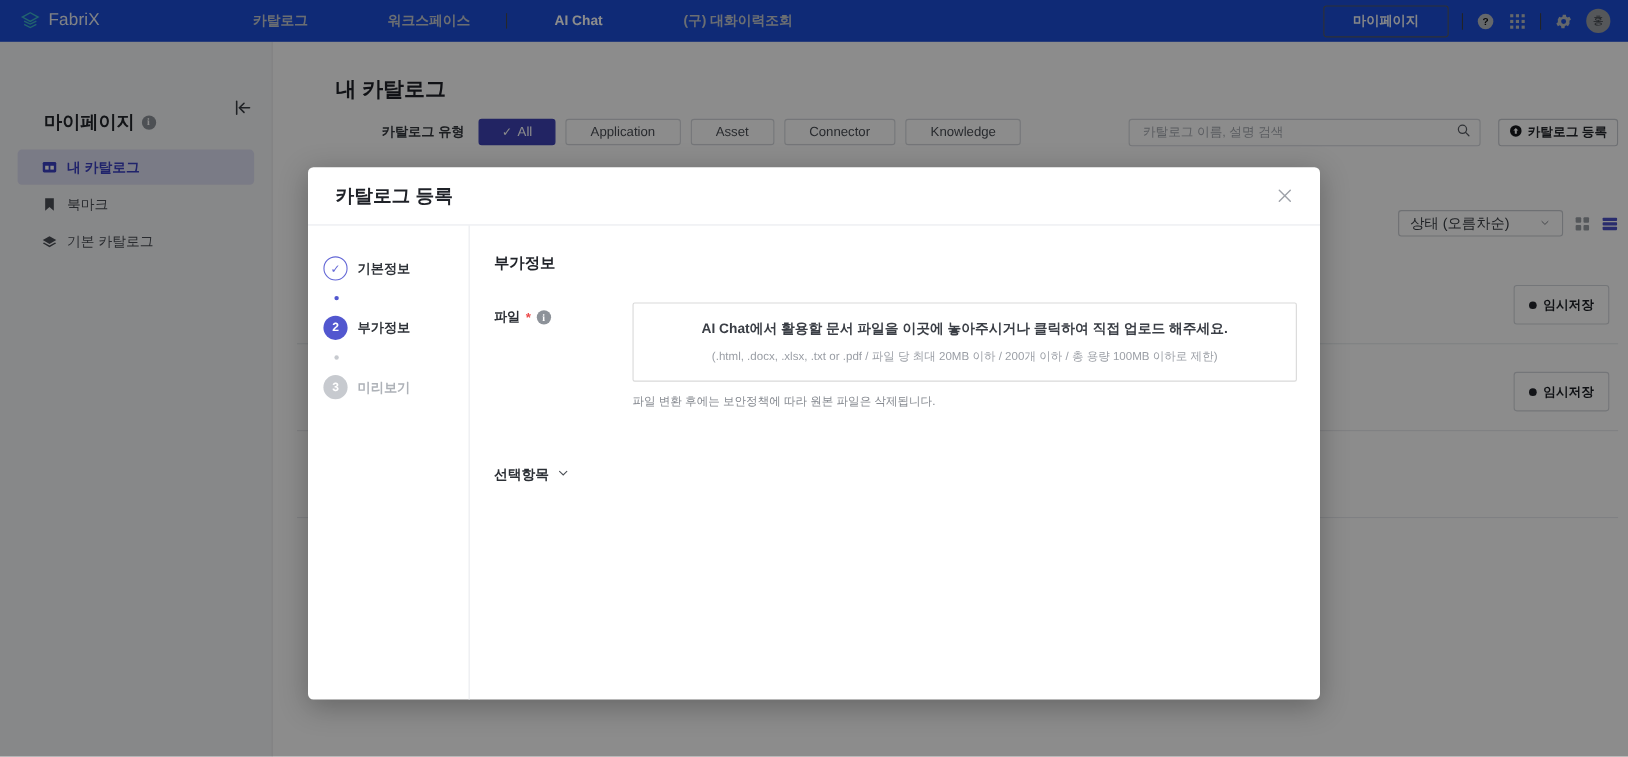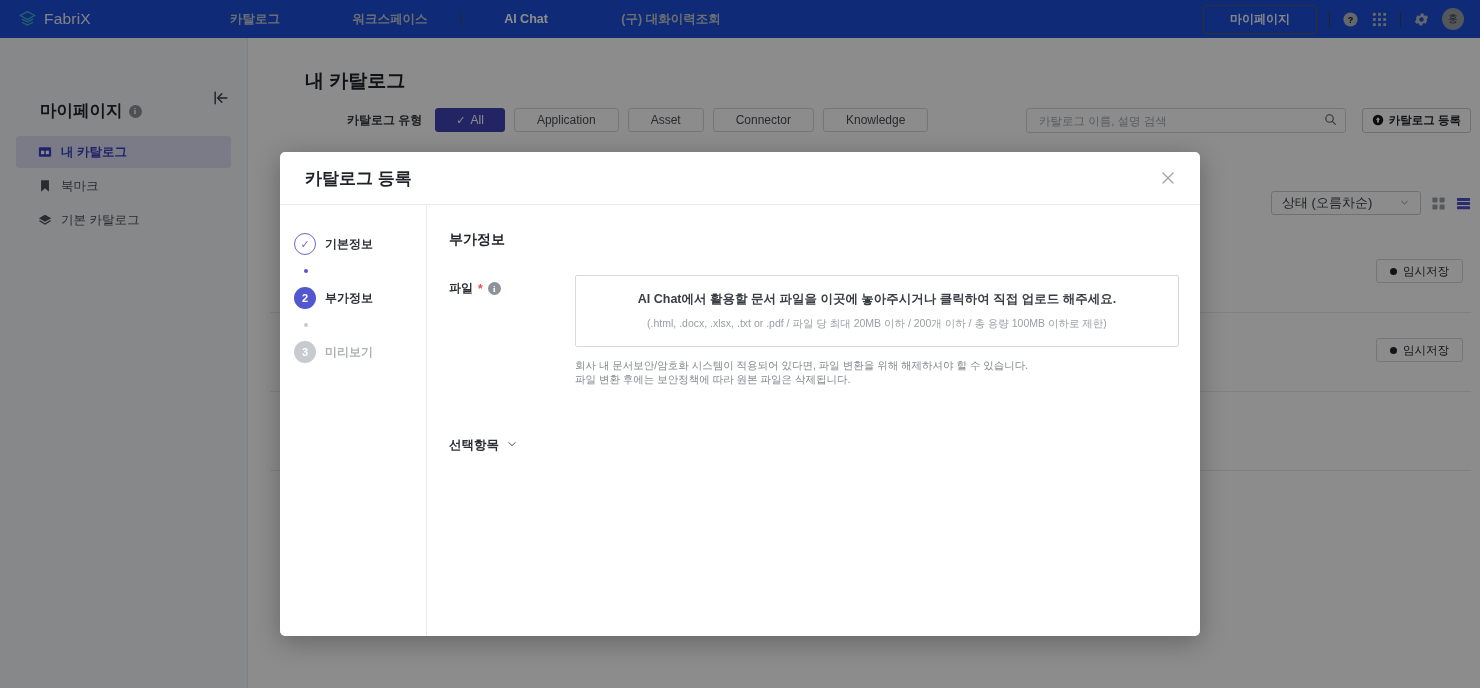--- a/index.html
+++ b/index.html
@@ -110,24 +110,24 @@
     width:150px; height:24px; border:1px solid #c9ccd2; border-radius:3px; background:#fff;
     display:flex; align-items:center; justify-content:space-between; padding:0 10px;
     font-size:13px; color:#3a3e44; cursor:pointer;
   }
   .viewicon { width:15px; height:15px; cursor:pointer; }
 
   
   .cards { position:absolute; top:196px; left:22px; right:9px; }
   .card-row { height:79px; border-bottom:1px solid #e8eaee; position:relative; }
   .temp-badge {
-    position:absolute; right:8px; top:25px; height:24px;
+    position:absolute; right:8px; top:25px; height:36px;
     border:1px solid #d4d7dc; border-radius:3px; background:#fff;
     display:flex; align-items:center; gap:6px; padding:0 13px;
-    font-size:11.5px; font-weight:400; color:#1d2026;
+    font-size:11.5px; font-weight:700; color:#1d2026;
   }
   .dot { width:7px; height:7px; border-radius:50%; background:#23262d; }
 
   
   .overlay {
     position:absolute; inset:0; background:rgba(0,0,0,0.45); z-index:20;
   }
 
   
   .modal {
@@ -421,21 +421,20 @@
             <span>파일</span>
             <span class="req">*</span>
             <span class="info-dot">i</span>
           </div>
           <div class="field-body">
             <div class="dropzone">
               <div class="dz-main">AI Chat에서 활용할 문서 파일을 이곳에 놓아주시거나 클릭하여 직접 업로드 해주세요.</div>
               <div class="dz-sub">(.html, .docx, .xlsx, .txt or .pdf / 파일 당 최대 20MB 이하 / 200개 이하 / 총 용량 100MB 이하로 제한)</div>
             </div>
             <div class="notice">
-              <div>회사 내 문서보안/암호화 시스템이 적용되어 있다면, 파일 변환을 위해 해제하셔야 할 수 있습니다.</div>
               <div>파일 변환 후에는 보안정책에 따라 원본 파일은 삭제됩니다.</div>
             </div>
           </div>
         </div>
 
         <div class="optional">
           <span>선택항목</span>
           <span>
             <svg width="12" height="12" viewBox="0 0 16 16" fill="none" stroke="#4b4f56" stroke-width="1.3">
                 <path d="M3.6 6 L8 10.3 L12.4 6" stroke-linecap="round"></path>

